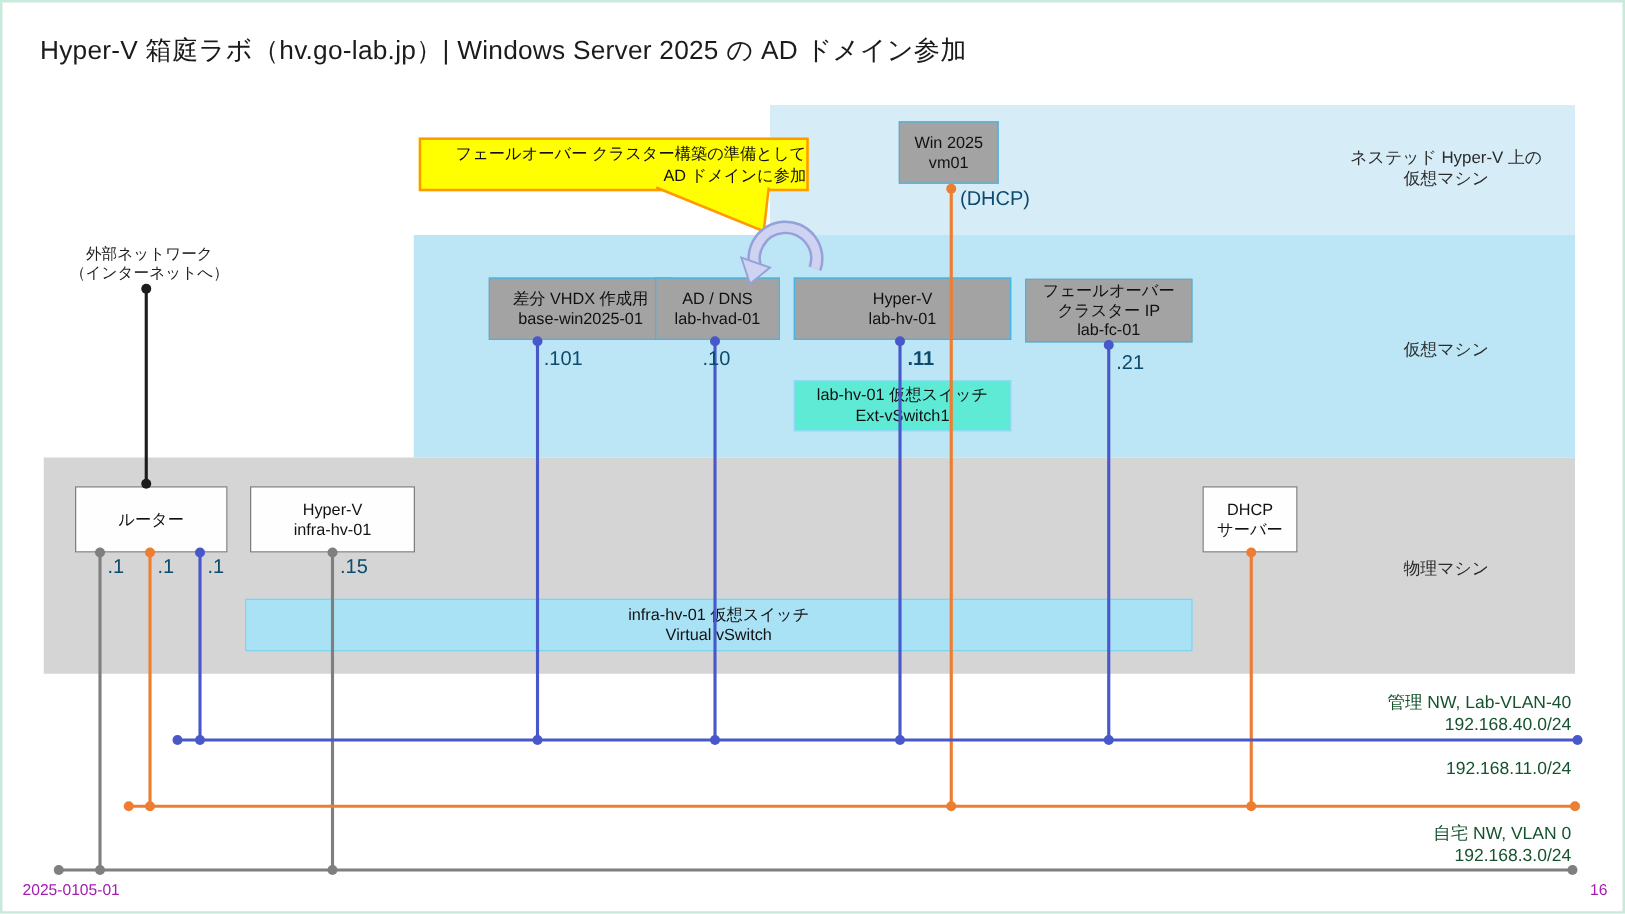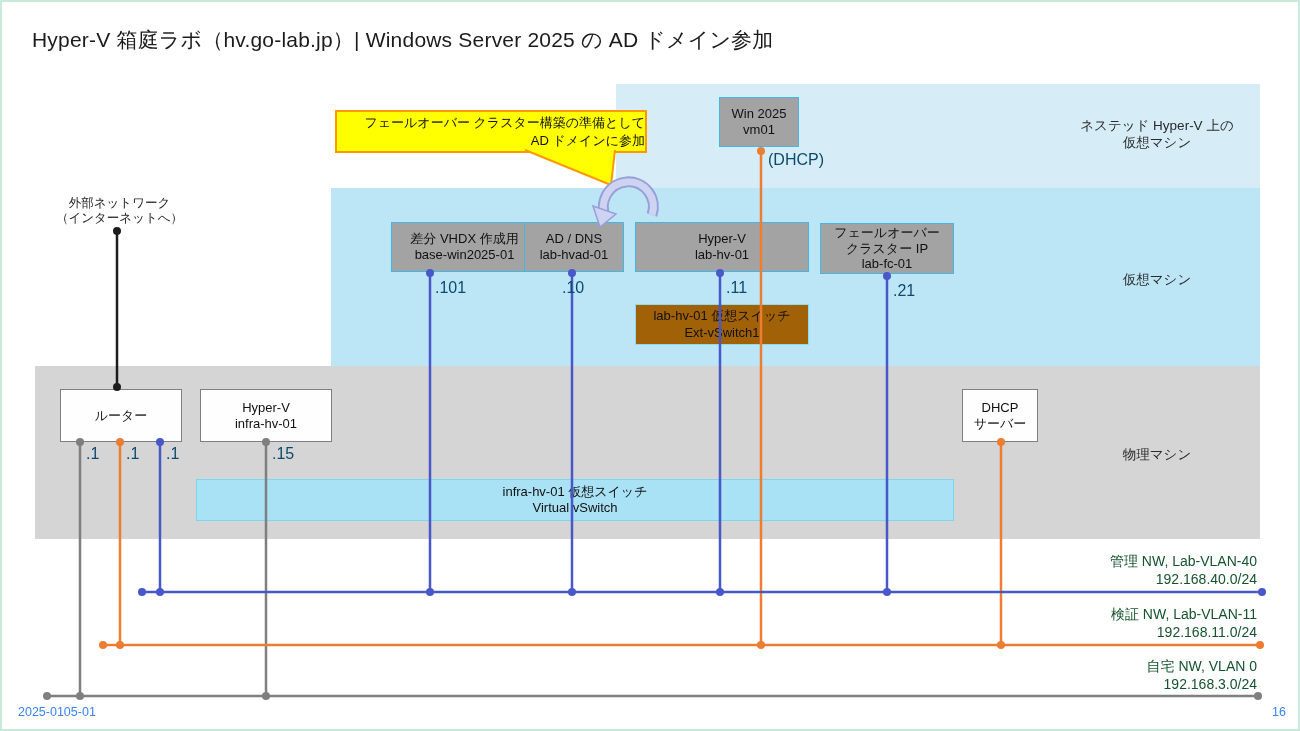--- a/index.html
+++ b/index.html
@@ -18,37 +18,37 @@
   .cyan-box{
     position:absolute;background:#a3a3a3;border:1.5px solid #45b5e5;
     display:flex;flex-direction:column;justify-content:center;align-items:center;
     font-size:13px;line-height:16.5px;color:#111;text-align:center;box-sizing:border-box;
   }
   .cyan-box.small-text{font-size:13px;line-height:15.5px;}
   .switch-box{
     position:absolute;display:flex;flex-direction:column;justify-content:center;align-items:center;
     font-size:13px;line-height:16.5px;color:#111;text-align:center;box-sizing:border-box;
   }
-  .switch-ext{background:#a16207;border:1.5px solid #8edcf4;}
+  .switch-ext{background:#5eead4;border:1.5px solid #8edcf4;}
   .switch-infra{background:#a9e1f5;border:1.5px solid #7fd4ef;}
   .white-box{
     position:absolute;background:#fefefe;border:1.5px solid #7f7f7f;
     display:flex;flex-direction:column;justify-content:center;align-items:center;
     font-size:13px;line-height:16px;color:#111;text-align:center;box-sizing:border-box;
   }
   .ip-label{font-size:16px;color:#0c4a6e;white-space:nowrap;}
   .nw-label{font-size:14px;color:#14532d;text-align:right;line-height:17.5px;width:305px;}
   .ext-label{font-size:12.5px;color:#1f1f1f;text-align:center;line-height:15px;width:135px;}
   .callout{
     position:absolute;left:333px;top:108px;width:308px;height:39px;
     background:#ffff00;border:2px solid #ff9900;
     display:flex;flex-direction:column;justify-content:center;align-items:flex-end;
     font-size:13px;line-height:18px;color:#111;text-align:center;
   }
-  .footer-text{font-size:12.5px;color:#3b82f6;}
+  .footer-text{font-size:12.5px;color:#a21caf;}
   svg.overlay{position:absolute;left:0;top:0;pointer-events:none;}
 </style>
 </head>
 <body>
 
 <div class="canvas">
 
   <div class="abs title" style="left:30px;top:24px;">Hyper-V 箱庭ラボ（hv.go-lab.jp）| Windows Server 2025 の AD ドメイン参加</div>
 
   <div class="band band-nested" style="left:614px;top:82px;width:644px;height:104px;"></div>
@@ -179,33 +179,32 @@
     <g>
       <path d="M604 216 A 25 25 0 1 1 650 213" fill="none" stroke="#98a0da" stroke-width="11"></path>
       <path d="M604 216 A 25 25 0 1 1 650 213" fill="none" stroke="#ced3f2" stroke-width="7"></path>
       <polygon points="598,225 591,204 614,212" fill="#ced3f2" stroke="#98a0da" stroke-width="1.5"></polygon>
     </g>
   </svg>
 
   <div class="abs ip-label" style="left:766px;top:149px;">(DHCP)</div>
   <div class="abs ip-label" style="left:433px;top:277px;">.101</div>
   <div class="abs ip-label" style="left:560px;top:277px;">.10</div>
-  <div class="abs ip-label" style="left:724px;top:277px;">.11</div>
+  <div class="abs ip-label" style="left:724px;top:277px;font-weight:bold;">.11</div>
   <div class="abs ip-label" style="left:891px;top:280px;">.21</div>
   <div class="abs ip-label" style="left:84px;top:443px;">.1</div>
   <div class="abs ip-label" style="left:124px;top:443px;">.1</div>
   <div class="abs ip-label" style="left:164px;top:443px;">.1</div>
   <div class="abs ip-label" style="left:270px;top:443px;">.15</div>
 
   <div class="abs nw-label" style="left:950px;top:551px;">
     <div>管理 NW, Lab-VLAN-40</div>
     <div>192.168.40.0/24</div>
   </div>
   <div class="abs nw-label" style="left:950px;top:604px;">
-    <div>検証 NW, Lab-VLAN-11</div>
     <div>192.168.11.0/24</div>
   </div>
   <div class="abs nw-label" style="left:950px;top:656px;">
     <div>自宅 NW, VLAN 0</div>
     <div>192.168.3.0/24</div>
   </div>
 
   <div class="abs footer-text" style="left:16px;top:703px;">2025-0105-01</div>
   <div class="abs footer-text" style="left:1248px;top:703px;width:36px;text-align:right;">16</div>
 

